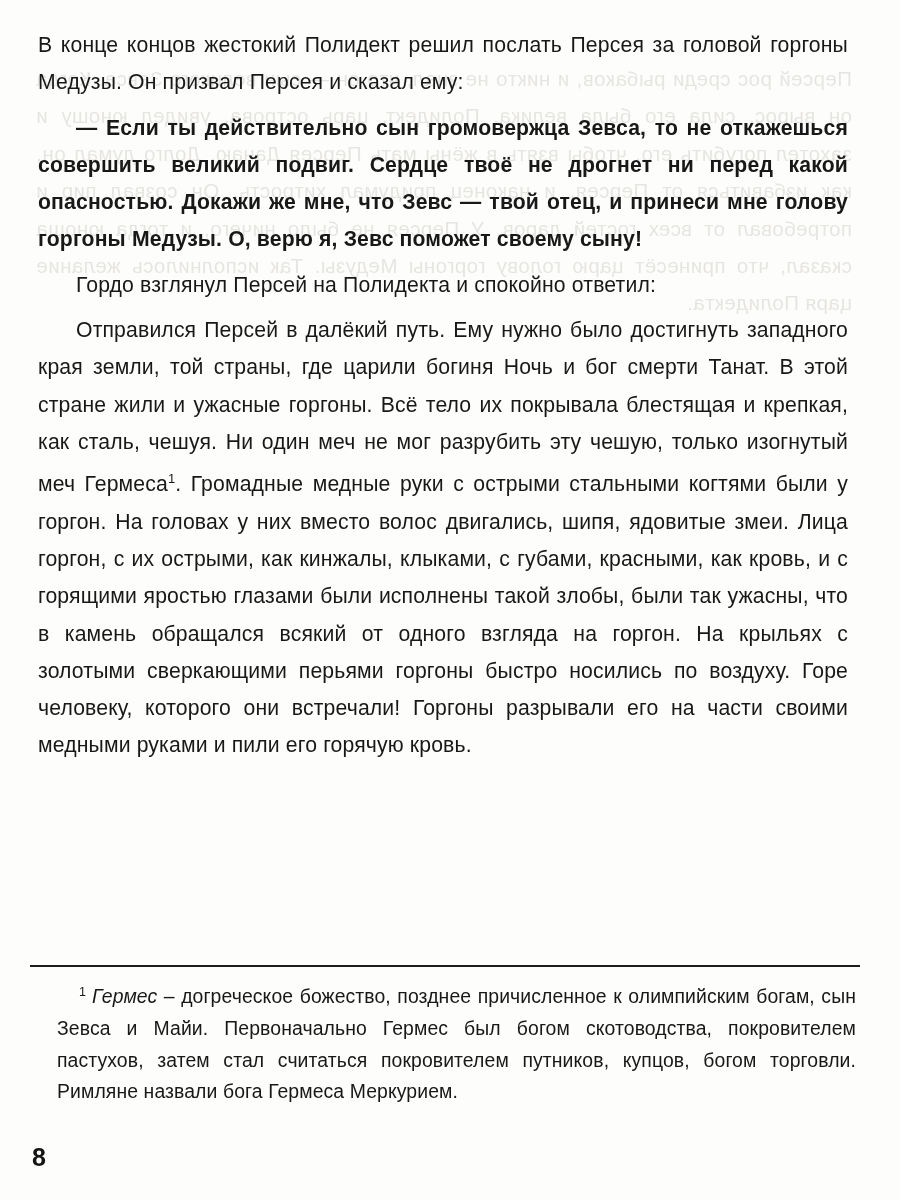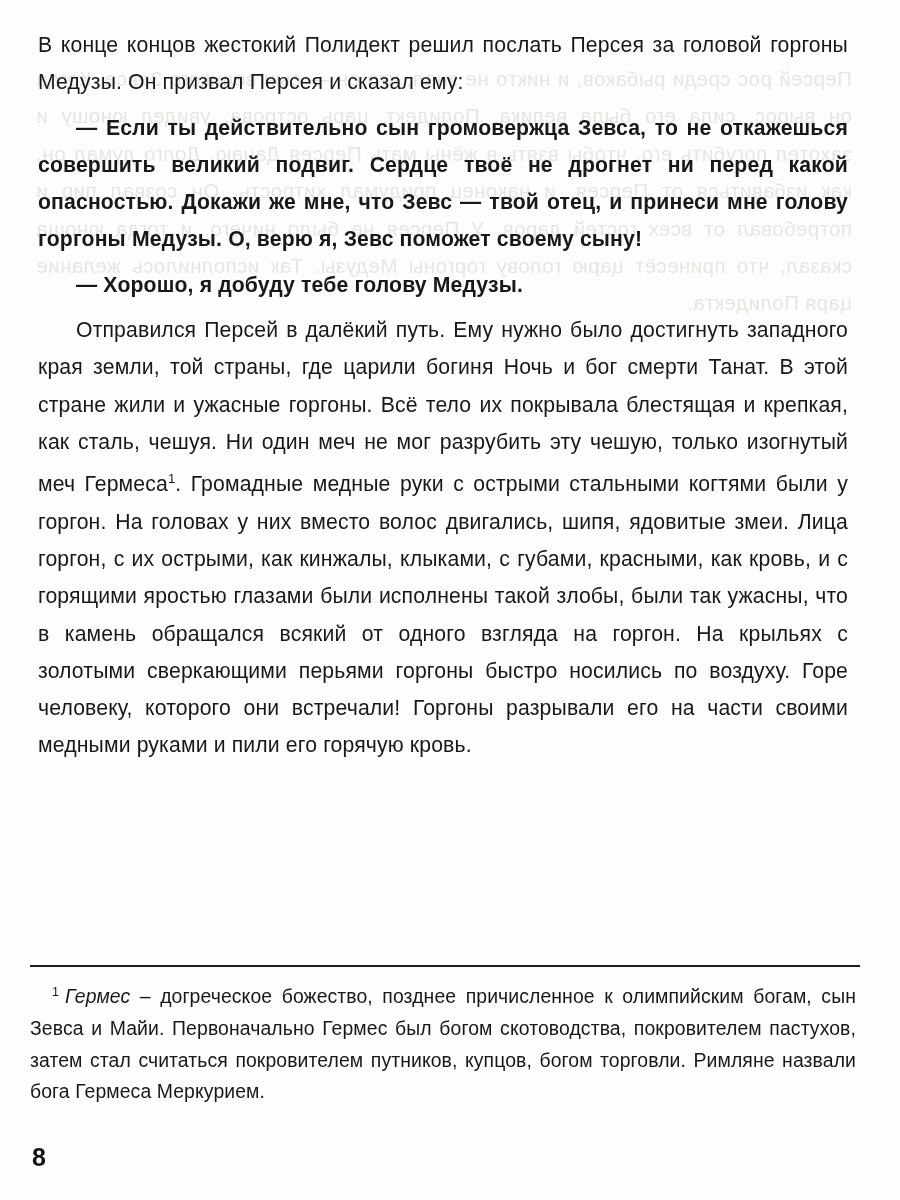--- a/index.html
+++ b/index.html
@@ -73,20 +73,21 @@
     height: 2px;
     background: #1d1d1d;
     margin: 0 0 10px 0;
   }
   .footnote {
     font-size: 19.4px;
     line-height: 31.6px;
     text-align: justify;
     letter-spacing: 0.1px;
     color: #181818;
+    margin-left: 27px;
   }
   .footnote .fn-num {
     font-size: 12.5px;
     vertical-align: super;
     margin-right: 6px;
     margin-left: 22px;
   }
   .footnote em {
     font-style: italic;
   }
@@ -103,21 +104,21 @@
 </head>
 <body>
 
 <div class="page">
 
   <div class="bleed">Персей рос среди рыбаков, и никто не знал, что он — сын великого Зевса. Когда он вырос, сила его была велика. Полидект, царь острова, увидел юношу и захотел погубить его, чтобы взять в жёны мать Персея Данаю. Долго думал он, как избавиться от Персея, и наконец придумал хитрость. Он созвал пир и потребовал от всех гостей даров. У Персея не было ничего, и тогда юноша сказал, что принесёт царю голову горгоны Медузы. Так исполнилось желание царя Полидекта.</div>
 
   <div class="body-text">
     <p>В конце концов жестокий Полидект решил послать Персея за головой горгоны Медузы. Он призвал Персея и сказал ему:</p>
     <p class="dash-para">— Если ты действительно сын громовержца Зевса, то не откажешься совершить великий подвиг. Сердце твоё не дрогнет ни перед какой опасностью. Докажи же мне, что Зевс — твой отец, и принеси мне голову горгоны Медузы. О, верю я, Зевс поможет своему сыну!</p>
-    <p class="dash-para">— Хорошо, я добуду тебе голову Медузы.</p>
+    <p class="indent">Гордо взглянул Персей на Полидекта и спокойно ответил:</p>
     <p class="indent"><span>Отправился Персей в далёкий путь. Ему нужно было достигнуть западного края земли, той страны, где царили богиня Ночь и бог смерти Танат. В этой стране жили и ужасные горгоны. Всё тело их покрывала блестящая и крепкая, как сталь, чешуя. Ни один меч не мог разрубить эту чешую, только изогнутый меч Гермеса</span><span class="fn-ref">1</span><span>. Громадные медные руки с острыми стальными когтями были у горгон. На головах у них вместо волос двигались, шипя, ядовитые змеи. Лица горгон, с их острыми, как кинжалы, клыками, с губами, красными, как кровь, и с горящими яростью глазами были исполнены такой злобы, были так ужасны, что в камень обращался всякий от одного взгляда на горгон. На крыльях с золотыми сверкающими перьями горгоны быстро носились по воздуху. Горе человеку, которого они встречали! Горгоны разрывали его на части своими медными руками и пили его горячую кровь.</span></p>
   </div>
 
   <div class="footnote-wrap">
     <div class="fn-rule"></div>
     <div class="footnote"><span class="fn-num">1</span><em>Гермес</em><span> – догреческое божество, позднее причисленное к олимпийским богам, сын Зевса и Майи. Первоначально Гермес был богом скотоводства, покровителем пастухов, затем стал считаться покровителем путников, купцов, богом торговли. Римляне назвали бога Гермеса Меркурием.</span></div>
   </div>
 
   <div class="page-number">8</div>
 </div>

